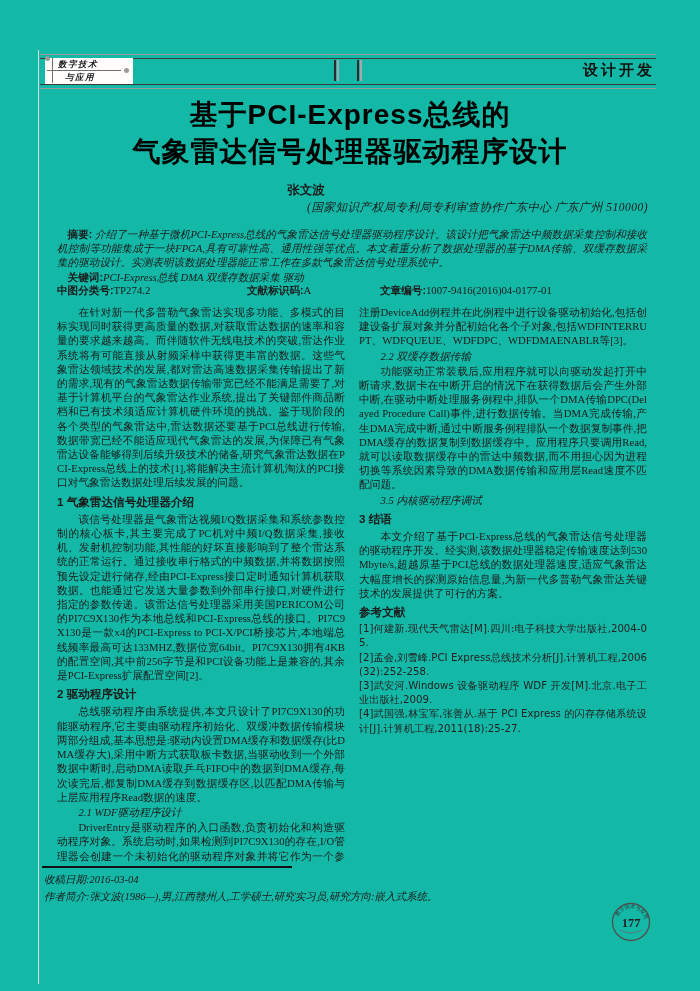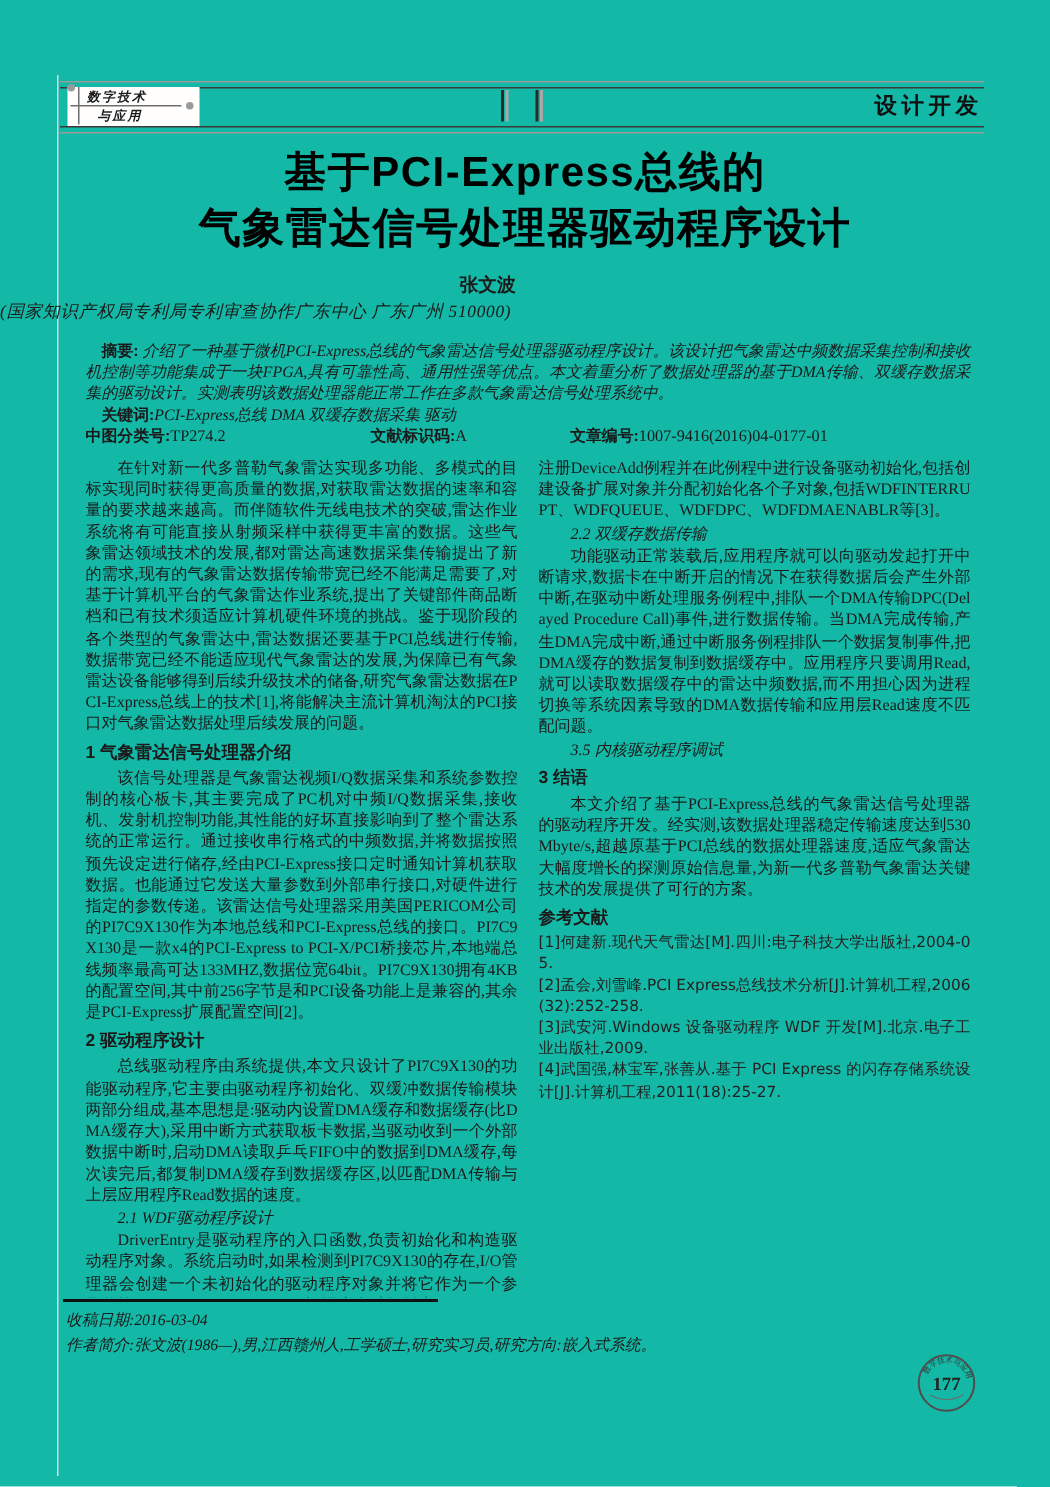--- a/index.html
+++ b/index.html
@@ -19,22 +19,22 @@
   .logo .t1{position:absolute;left:13px;top:1px;font:italic bold 8.5px "Liberation Serif",serif;letter-spacing:1.5px;}
   .logo .t2{position:absolute;left:20px;top:14px;font:italic bold 8.5px "Liberation Serif",serif;letter-spacing:1.5px;}
   .vbar{position:absolute;top:6px;width:2px;height:21px;background:#2a2a2a;}
   .vbar::after{content:'';position:absolute;left:3px;top:0;width:2px;height:100%;background:#a8a8a8;}
   .vbar.b1{left:294px;} .vbar.b2{left:317px;}
   .section-label{position:absolute;right:1px;top:7px;font-size:15px;font-weight:600;letter-spacing:3px;color:#111;}
   
   .title{position:absolute;top:96px;left:0;width:700px;text-align:center;
          font-family:"Liberation Sans","DejaVu Sans",sans-serif;font-weight:800;
          font-size:28px;line-height:37px;letter-spacing:1px;color:#000;}
-  .author{position:absolute;top:182px;left:0;width:612px;text-align:center;font-size:12.5px;font-weight:600;padding-left:19px;}
-  .affil{position:absolute;top:200px;left:0;width:648px;text-align:left;font-style:italic;font-size:11.5px;letter-spacing:0.5px;}
+  .author{position:absolute;top:182px;left:0;width:612px;text-align:center;font-size:12.5px;font-weight:600;}
+  .affil{position:absolute;top:200px;left:0;width:648px;text-align:right;font-style:italic;font-size:11.5px;letter-spacing:0.5px;}
   
   .abs-block{position:absolute;top:228px;left:57px;width:590px;font-size:10.6px;line-height:13.8px;text-align:justify;word-break:break-all;}
   .abs-text,.kw-text{font-style:italic;}
   .blabel{font-style:normal;font-weight:700;font-family:"Liberation Sans","DejaVu Sans",sans-serif;font-size:10.6px;}
   .abs-p{text-indent:1em;margin:0;}
   .kw-line{margin:2px 0 0;text-indent:1em;}
   .meta-row{position:absolute;top:284px;left:57px;width:590px;display:flex;font-size:10.8px;}
   .meta-1{width:190px;} .meta-2{width:133px;} .meta-3{flex:1;}
   
   .columns{position:absolute;top:305px;left:57px;width:590px;height:560px;display:flex;gap:14px;overflow:hidden;}

